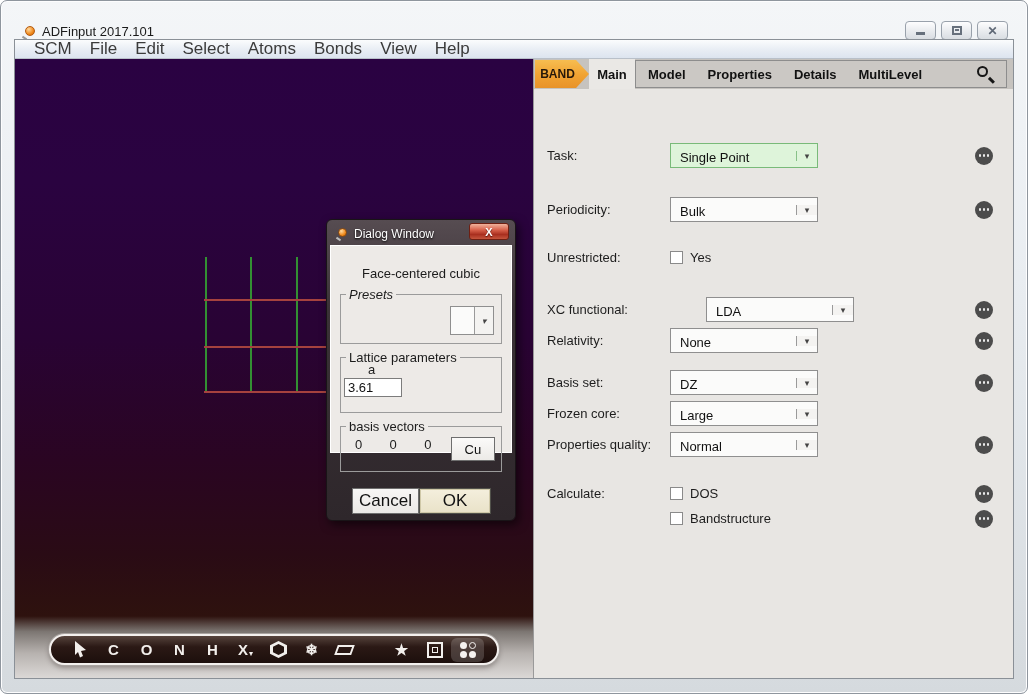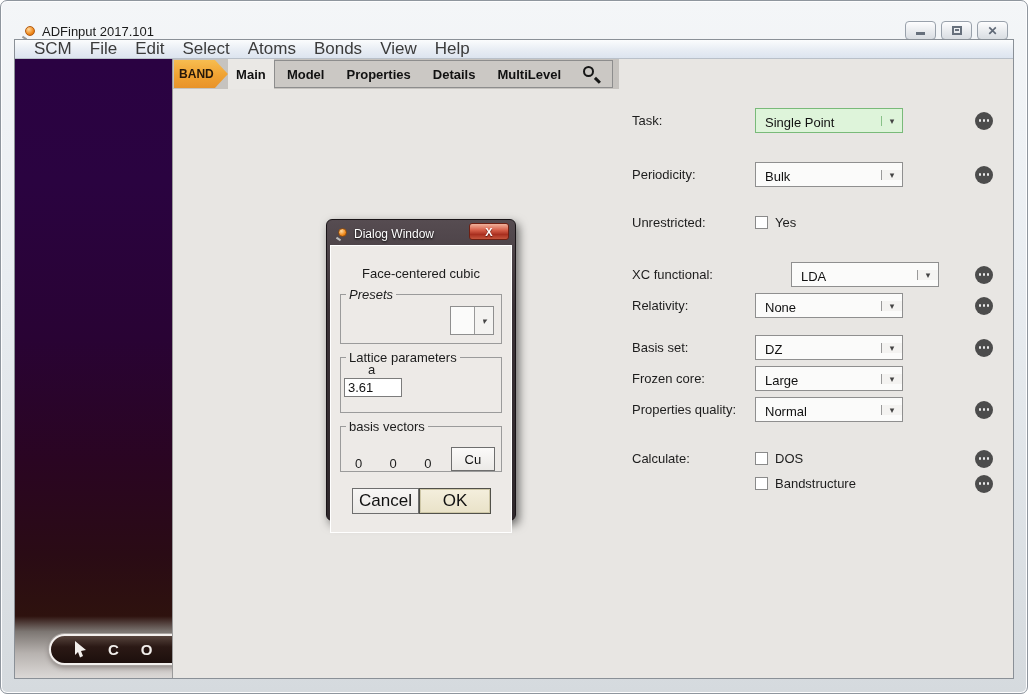--- a/index.html
+++ b/index.html
@@ -63,36 +63,36 @@
   .para{ width:17px; height:10px; border:2px solid #f2efec; transform:skewX(-20deg); }
   .boxicon{ width:16px; height:16px; border:2px solid #f2efec; position:relative; }
   .boxicon span{ position:absolute; left:3px; top:3px; width:6px; height:6px; border:1.5px solid #f2efec; }
   .toolbar-spacer{ flex:1; }
   .dots-tool-bg{ background:rgba(255,255,255,.17); border-radius:6px; }
   .fourdots{ display:grid; grid-template-columns:7px 7px; grid-template-rows:7px 7px; gap:2px; }
   .fourdots i{ width:7px; height:7px; border-radius:50%; background:#f5f2f0; }
   .fourdots i.hollow{ background:transparent; border:1.5px solid #f5f2f0; }
 
   
-  .rpanel{ flex:1; background:#e8e6e3; border-left:1px solid #9a9a9a; display:flex; flex-direction:row; }
+  .rpanel{ flex:1; background:#e8e6e3; border-left:1px solid #9a9a9a; display:flex; flex-direction:column; }
   .tabbar{ height:30px; background:#c6c3bf; display:flex; align-items:stretch; flex:none; }
   .band-tab{ margin:1px 0 1px 1px; width:54px; display:flex; align-items:center; justify-content:center;
     background:linear-gradient(180deg,#f7bd50 0%,#f0a232 55%,#e8932a 100%);
     clip-path:polygon(0 0,76% 0,100% 50%,76% 100%,0 100%);
     font-size:12px; font-weight:bold; color:#26180a; padding-right:9px; cursor:default; }
   .main-tab{ width:46px; background:#eae8e5; display:flex; align-items:center; justify-content:center;
     font-size:13px; font-weight:bold; color:#111; cursor:default; }
   .tab-group{ flex:1; margin:1px 6px 1px 0; border:1px solid #8d8d8d; background:#cbc8c4;
     display:flex; align-items:center; padding:0 12px; }
   .tab-label{ font-size:13px; font-weight:bold; color:#111; margin-right:22px; cursor:default; }
   .search-wrap{ margin-left:auto; position:relative; width:17px; height:17px; cursor:default; }
   .mag{ position:absolute; left:0; top:0; width:11px; height:11px; border:2px solid #161616; border-radius:50%; }
   .mag-handle{ position:absolute; width:2.5px; height:7px; background:#161616; right:2px; bottom:-1px; transform:rotate(-45deg); }
 
-  .panel-body{ flex:1; position:relative; padding-top:3px; }
+  .panel-body{ flex:1; position:relative; padding-top:8px; }
   .prow{ display:flex; align-items:center; height:25px; padding-left:13px; }
   .plabel{ width:123px; font-size:13px; color:#1d1d1d; flex:none; }
   .dd{ width:148px; height:25px; display:flex; align-items:center;
     border:1px solid #8f8f8f; background:#fbfbfa; }
   .dd .val{ flex:1; font-size:13px; color:#111; padding:4px 0 0 9px; }
   .dd .arrow{ width:21px; border-left:1px solid #9a9a9a; display:flex; align-items:center;
     justify-content:center; font-size:9px; color:#444; background:#f4f3f1; }
   .dd-green{ background:#def4da; border-color:#79ba79; }
   .dd-green .arrow{ background:#def4da; border-left-color:#88c188; }
   .cb{ width:13px; height:13px; background:#fff; border:1px solid #8a8a8a; margin-right:7px; flex:none; cursor:default; }
@@ -115,35 +115,35 @@
     color:#fff; font-size:12px; position:relative; }
   .dlg-icon{ position:relative; width:12px; height:12px; flex:none; }
   .dlg-icon .lens{ position:absolute; left:2px; top:0; width:9px; height:9px; border-radius:50%;
     background:radial-gradient(circle at 35% 30%,#ffd9a0,#f08a1d 60%,#c85f00); border:1px solid #8a4a10;}
   .dlg-icon .handle{ position:absolute; left:0; bottom:0; width:5px; height:2px; background:#bbb; transform:rotate(35deg); }
   .dlg-title{ text-shadow:0 1px 2px #000; }
   .dlg-close{ position:absolute; right:3px; top:0; width:40px; height:17px;
     background:linear-gradient(180deg,#f0b19b 0%,#d8604a 40%,#a92f1f 70%,#c4553d 100%);
     border:1px solid #6e1f12; border-radius:3px; display:flex; align-items:center; justify-content:center;
     color:#fff; font-size:11px; font-weight:bold; text-shadow:0 1px 1px #5a1208; cursor:default; }
-  .dlg-body{ background:#edeae7; border:1px solid #ffffff; height:288px; padding:6px 9px; }
+  .dlg-body{ background:#edeae7; border:1px solid #ffffff; height:208px; padding:6px 9px; }
   .dlg-heading{ text-align:center; font-size:13px; color:#1c1c1c; margin-top:14px; }
   .groupbox{ position:relative; border:1px solid #9b9b9b; margin-top:13px; }
   .groupbox .legend{ position:absolute; top:-8px; left:5px; background:#edeae7; padding:0 3px; font-size:13px; color:#1c1c1c; }
   .gb-presets{ height:50px;font-style:italic; }
   .preset-combo{ position:absolute; right:7px; top:11px; width:44px; height:29px; display:flex;
     border:1px solid #8f8f8f; background:#fbfbfa; }
   .preset-combo .val{ flex:1; }
   .preset-combo .arrow{ width:19px; border-left:1px solid #9a9a9a; background:#f4f3f1;
     display:flex; align-items:center; justify-content:center; font-size:9px; color:#444; }
   .gb-lattice{ height:56px; }
   .lat-a{ display:block; margin:4px 0 1px 27px; font-size:13px; color:#1c1c1c; }
   .lat-input{ display:block; margin-left:3px; width:58px; height:19px; border:1px solid #7c7c7c;
     background:#fff; font-family:"Liberation Sans",sans-serif; font-size:13px; padding:0 3px; color:#111; }
-  .gb-basis{ height:46px; display:flex; align-items:flex-end; padding:10px 6px 0 6px; }
+  .gb-basis{ height:46px; display:flex; align-items:flex-start; padding:10px 6px 0 6px; }
   .vec{ width:35px; font-size:13px; color:#1c1c1c; text-align:left; padding-left:8px; }
   .cu-btn{ margin-left:auto; width:45px; height:24px; background:linear-gradient(180deg,#fbfaf9,#eceae7);
     border:1px solid #6e6e6e; font-family:"Liberation Sans",sans-serif; font-size:13px; color:#111; cursor:default; }
   .dlg-buttons{ display:flex; margin-top:16px; padding:0 5px; }
   .btn{ height:26px; font-family:"Liberation Sans",sans-serif; font-size:17px; color:#111; cursor:default; }
   .btn-cancel{ width:67px; margin-left:7px; background:linear-gradient(180deg,#f7f6f5,#ebe9e6);
     border:1px solid #6e6e6e; }
   .btn-ok{ width:72px; margin-left:auto; margin-right:6px; background:linear-gradient(180deg,#f4efdd,#e9e2c8);
     border:1px solid #51514a; box-shadow:inset 0 0 0 1px #cfc8a8; }
 </style>

